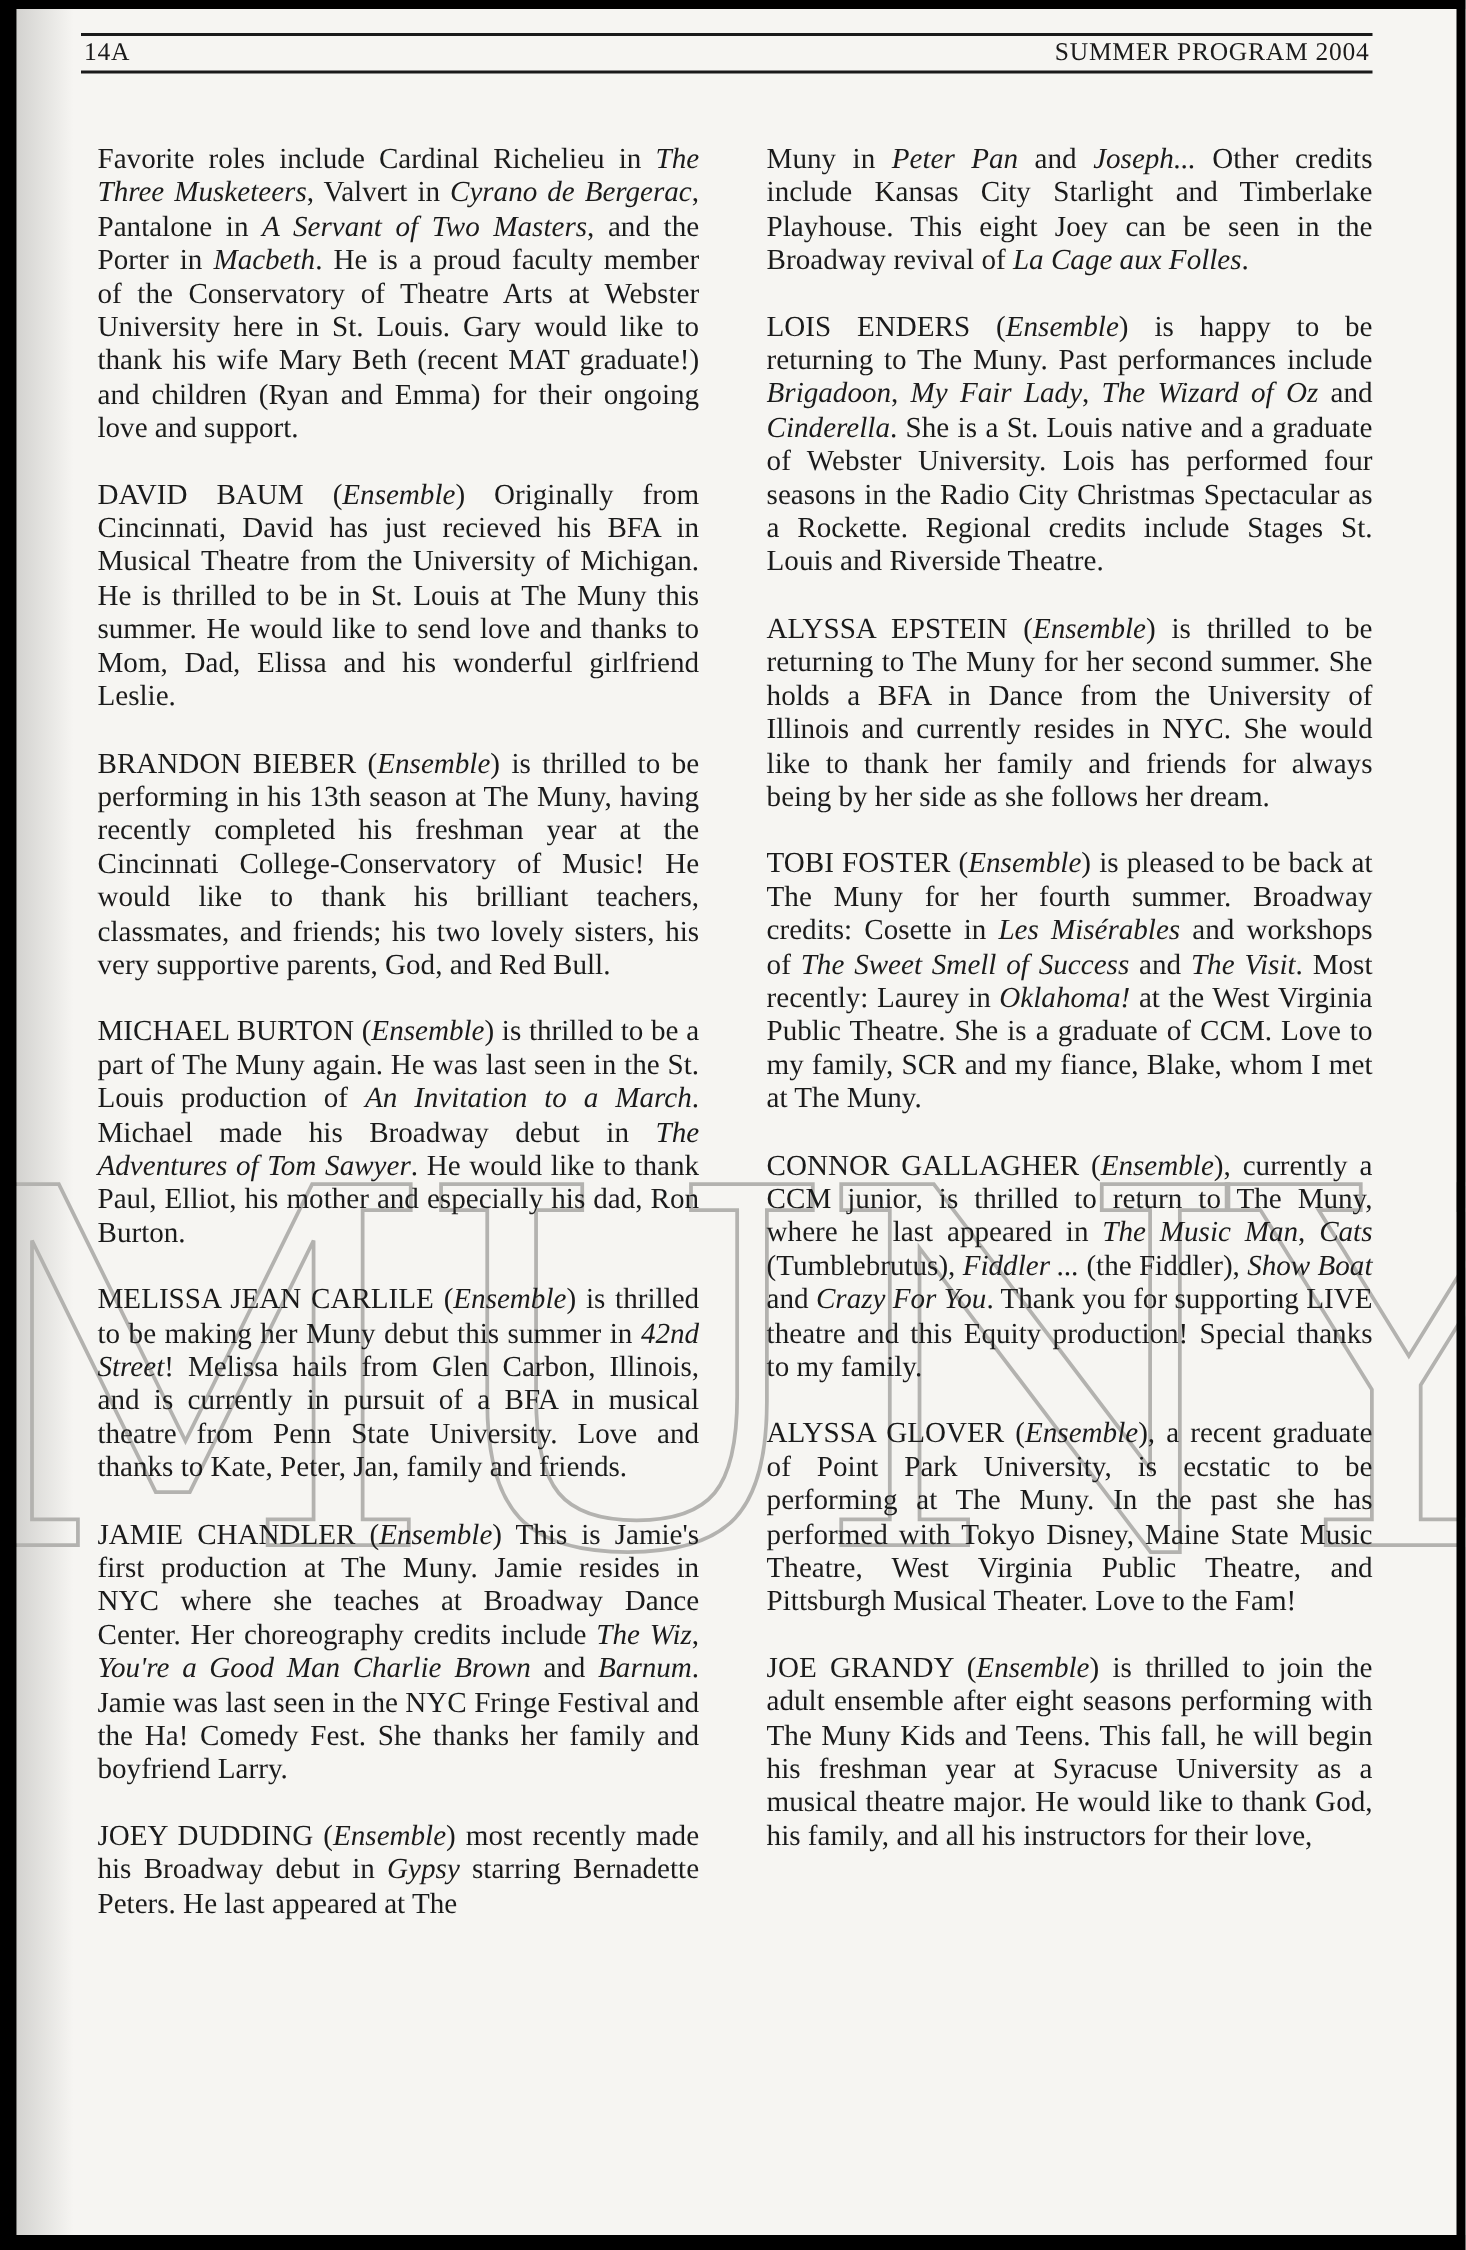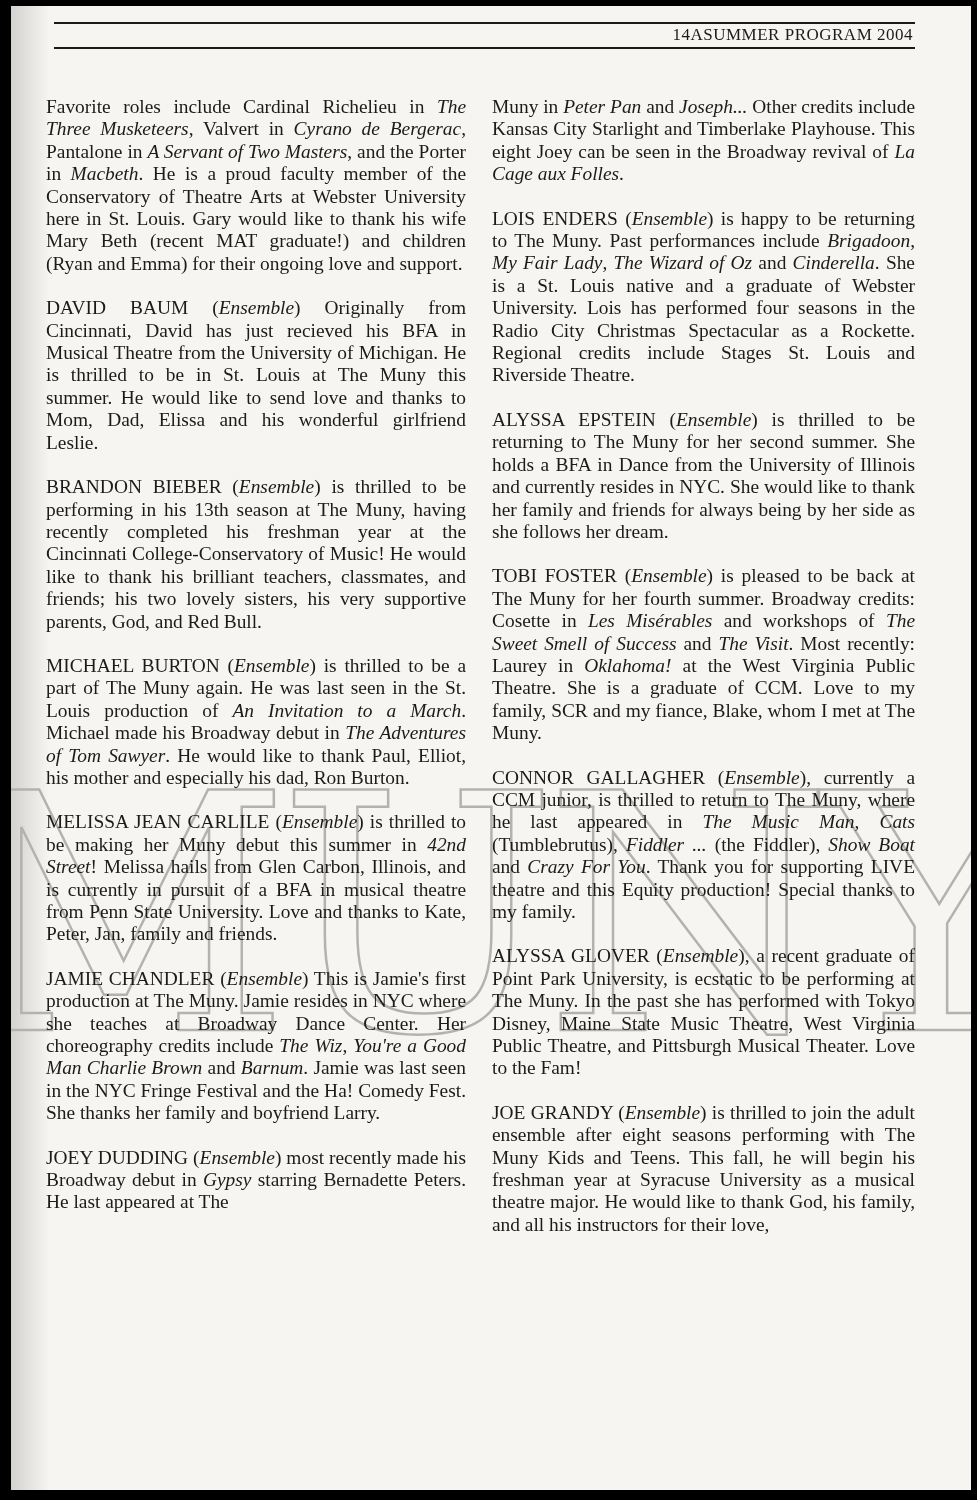--- a/index.html
+++ b/index.html
@@ -17,38 +17,38 @@
   .edge-bottom{bottom:0;left:0;right:0;height:10px;}
   .edge-left{top:0;bottom:0;left:0;width:11px;}
   .edge-right{top:0;bottom:0;right:0;width:6px;}
   .gutter-shadow{
     position:absolute;top:0;bottom:0;left:11px;width:38px;z-index:1;
     background:linear-gradient(to right, rgba(120,120,118,0.28), rgba(120,120,118,0));
   }
   
   .header{
     position:absolute;top:22px;left:54px;right:62px;z-index:3;
-    display:flex;justify-content:flex-end;align-items:center;
+    display:flex;justify-content:space-between;align-items:center;
     border-top:2px solid #1a1a1a;border-bottom:2px solid #1a1a1a;
     padding:1px 2px 2px 2px;
     font-size:17px;letter-spacing:0.5px;
   }
   .page-title{
     position:absolute;top:48px;left:0;right:0;z-index:3;
     margin:0;text-align:center;
     font-size:31px;font-weight:bold;letter-spacing:1px;
   }
   
   .watermark{position:absolute;top:430px;left:-45px;z-index:2;pointer-events:none;}
   
   .cols{
     position:absolute;top:96px;left:46px;right:62px;bottom:20px;z-index:3;
     display:flex;gap:26px;
   }
-  .col{width:420px;}
+  .col{width:420px;margin-left:19px;}
   .col-right{width:423px;}
   .bio{
     margin:0 0 22px 0;
     font-size:19.4px;line-height:22.4px;
     text-align:justify;
   }
   .seg-b{font-weight:normal;}
   .seg-i{font-style:italic;}
 </style>
 </head>

